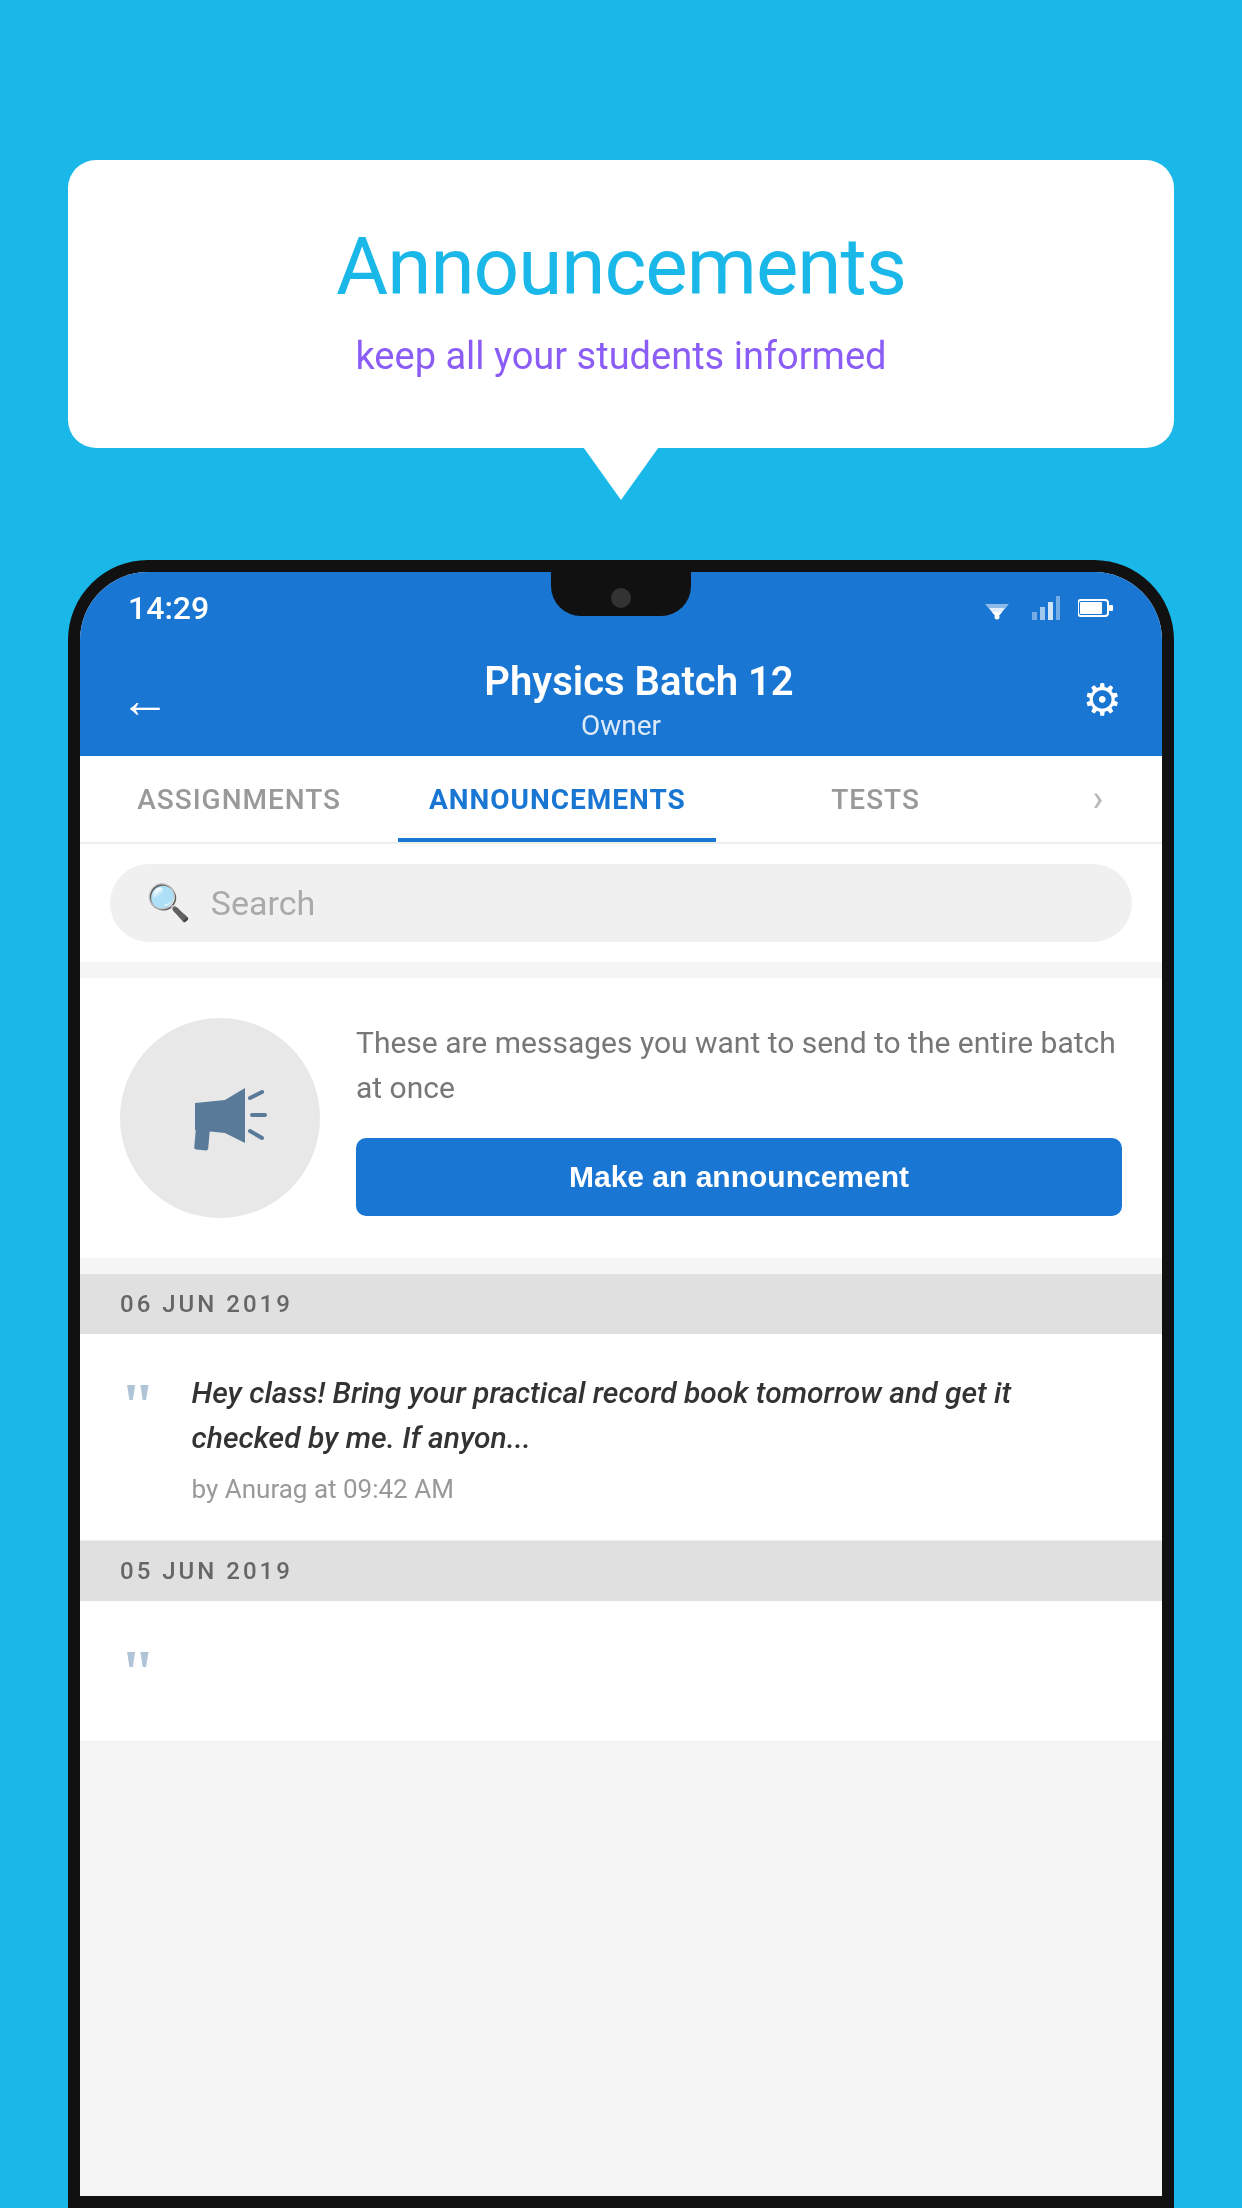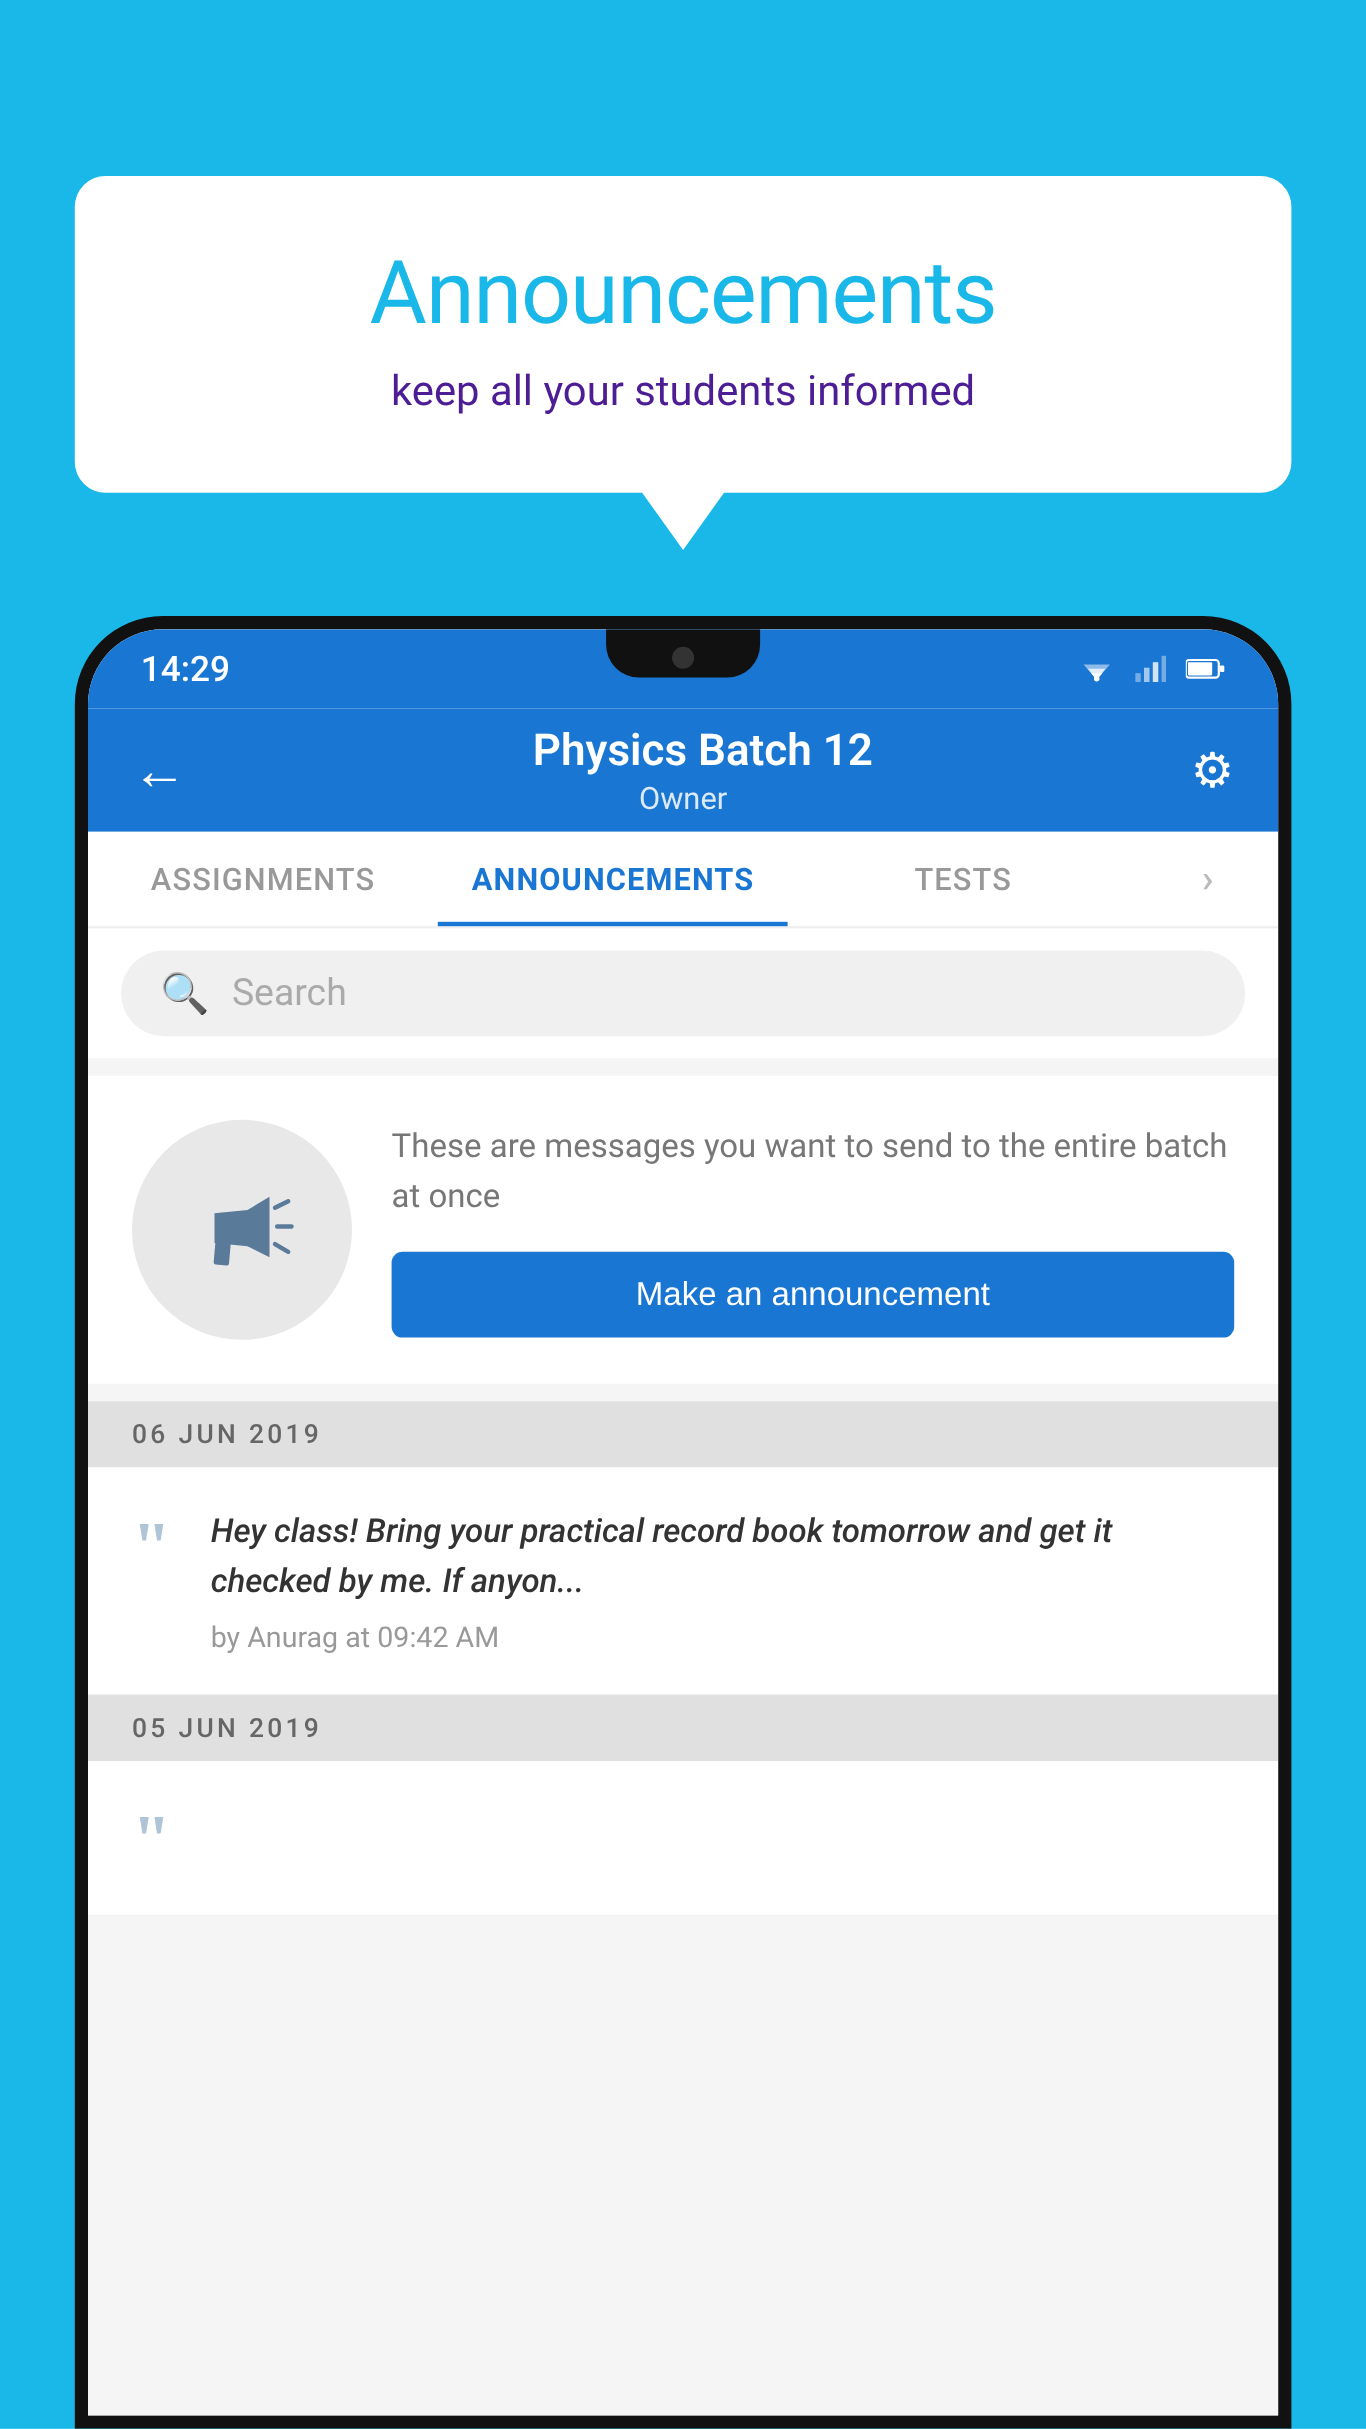--- a/index.html
+++ b/index.html
@@ -48,21 +48,21 @@
 
     .bubble-title {
       color: #1ab8e8;
       font-size: 80px;
       font-weight: 400;
       letter-spacing: -1px;
       margin-bottom: 20px;
     }
 
     .bubble-subtitle {
-      color: #4c1d95;
+      color: #8b5cf6;
       font-size: 38px;
       font-weight: 400;
     }
 
     
     .phone-frame {
       position: absolute;
       top: 560px;
       left: 68px;
       right: 68px;
@@ -283,21 +283,21 @@
       margin-bottom: 28px;
     }
 
     .make-announcement-btn {
       background: #1976d2;
       color: #fff;
       border: none;
       border-radius: 10px;
       padding: 22px 56px;
       font-size: 30px;
-      font-weight: 400;
+      font-weight: 700;
       cursor: pointer;
       width: 100%;
     }
 
     
     .date-separator {
       background: #e0e0e0;
       padding: 16px 40px;
       color: #666;
       font-size: 24px;

